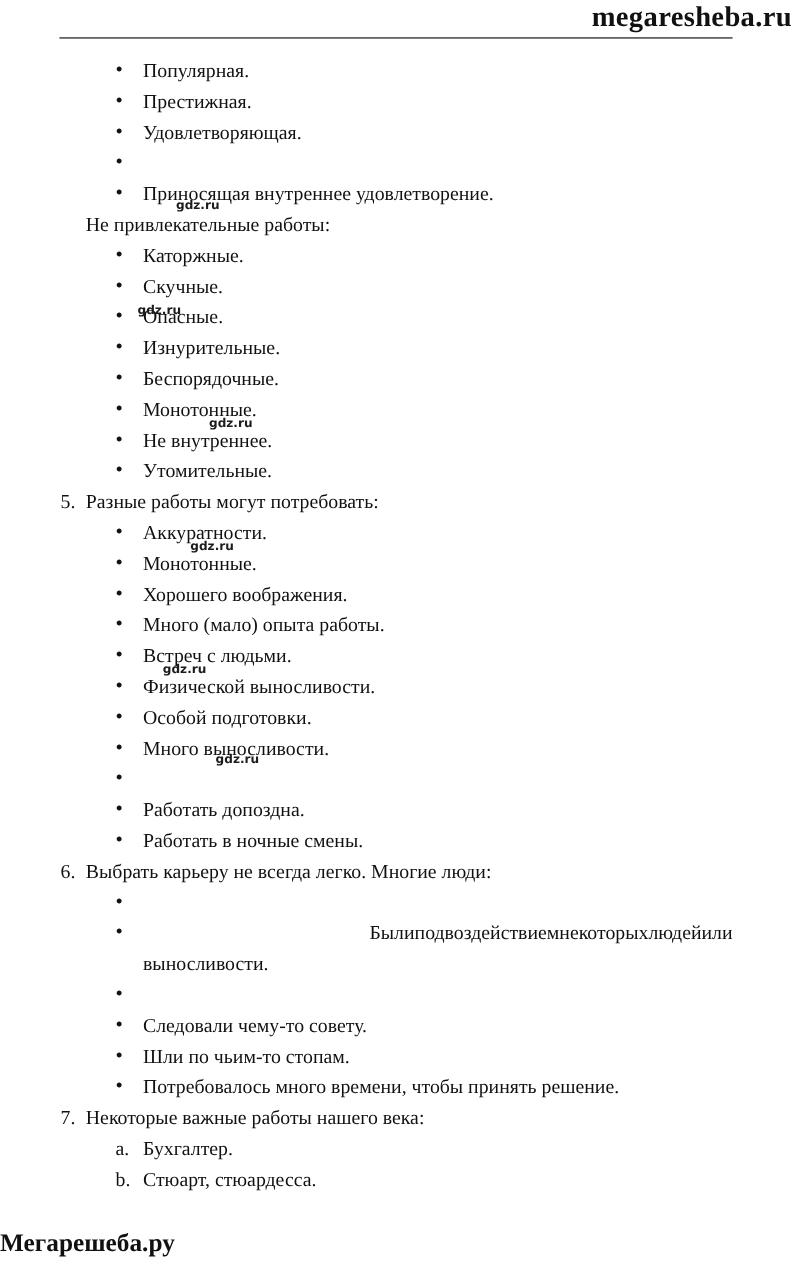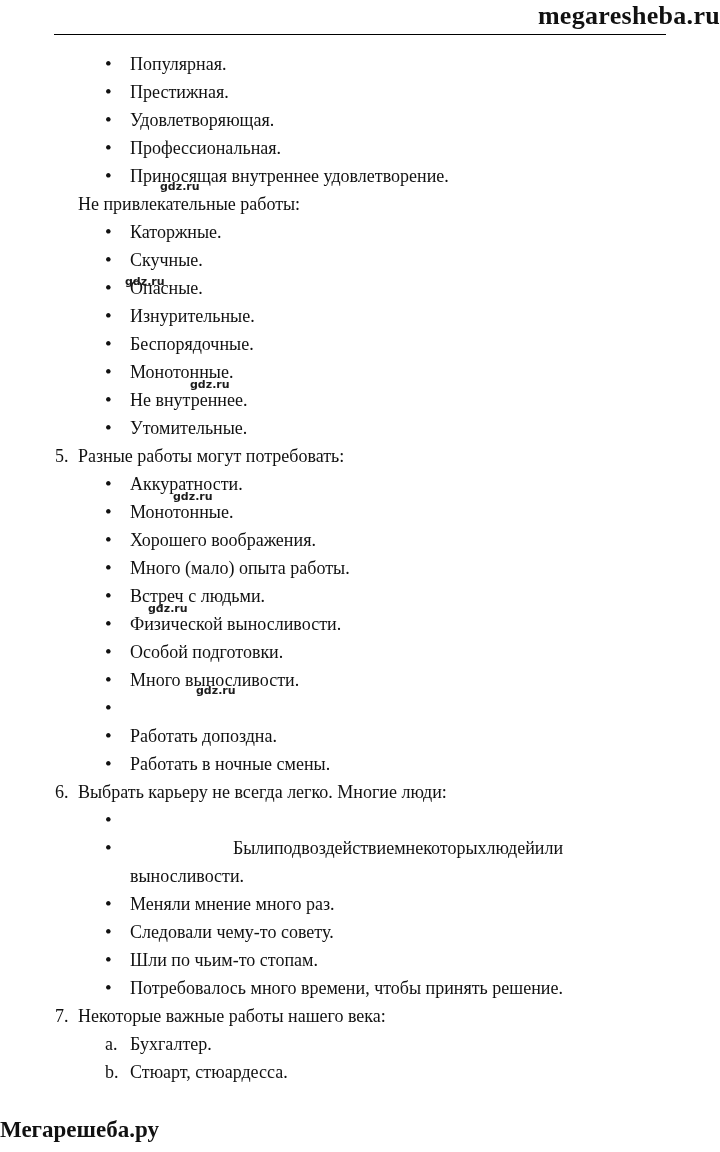--- a/index.html
+++ b/index.html
@@ -24,21 +24,21 @@
     position:relative;
     display:flex; align-items:flex-start;
     font-size:18px; line-height:28px;
   }
   .row .marker { flex:0 0 auto; }
   .row.numbered .marker { width:23px; }
   .row.lettered .marker { margin-left:50px; width:25px; }
   .row.bullet .marker { margin-left:50px; width:25px; font-size:19px; }
   .row.plain .text { margin-left:23px; }
   .row .text { max-width:540px; }
-  .jline { display:flex; justify-content:center; width:536px; }
+  .jline { display:flex; justify-content:flex-end; width:536px; }
   .watermark {
     position:absolute; z-index:2;
     font-family:"DejaVu Sans","Liberation Sans",sans-serif;
     font-size:11px; font-weight:bold; line-height:11px;
     color:#1c1c1c; white-space:nowrap;
   }
   .footer {
     position:absolute; left:0; right:0; top:1117px;
     font-weight:bold; font-size:23px;
   }
@@ -59,21 +59,20 @@
     <div class="row bullet">
       <span class="marker">•</span>
       <span class="text">Престижная.</span>
     </div>
     <div class="row bullet">
       <span class="marker">•</span>
       <span class="text">Удовлетворяющая.</span>
     </div>
     <div class="row bullet">
       <span class="marker">•</span>
-      <span class="text">Профессиональная.</span>
     </div>
     <div class="row bullet">
       <span class="marker">•</span>
       <span class="text">Приносящая внутреннее удовлетворение.</span>
     </div>
     <div class="row plain">
       <span class="text">Не привлекательные работы:</span>
       <span class="watermark" style="left: 105px; top: -9px;">gdz.ru</span>
     </div>
     <div class="row bullet">
@@ -173,21 +172,20 @@
           <span>Были</span>
           <span>под</span>
           <span>воздействием</span>
           <span>некоторых</span>
           <span>людей</span>
           <span>или</span>
         </span><span>выносливости.</span></span>
     </div>
     <div class="row bullet">
       <span class="marker">•</span>
-      <span class="text">Меняли мнение много раз.</span>
     </div>
     <div class="row bullet">
       <span class="marker">•</span>
       <span class="text">Следовали чему-то совету.</span>
     </div>
     <div class="row bullet">
       <span class="marker">•</span>
       <span class="text">Шли по чьим-то стопам.</span>
     </div>
     <div class="row bullet">

